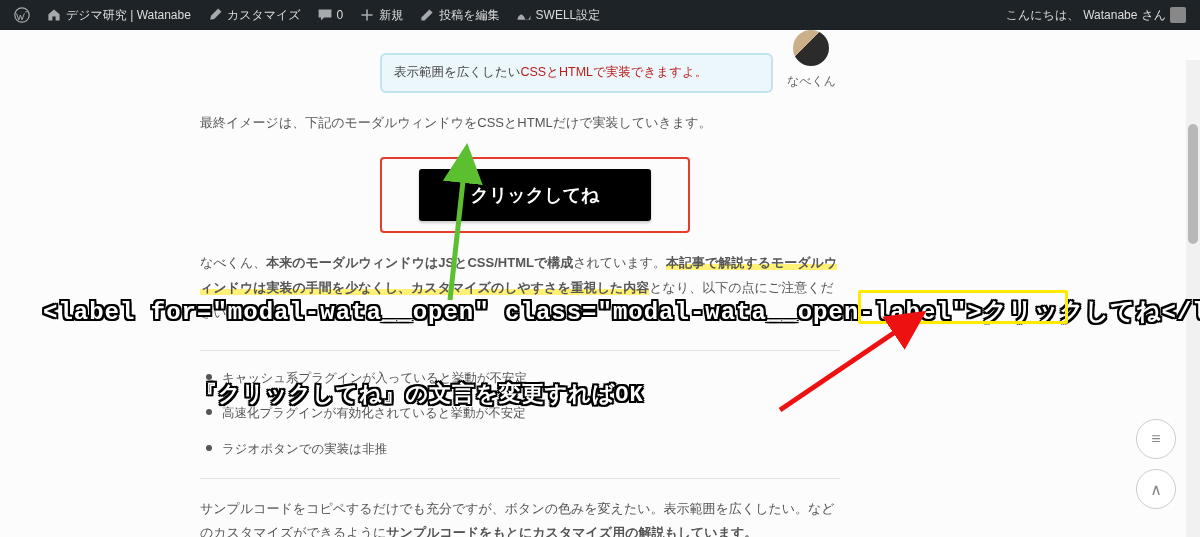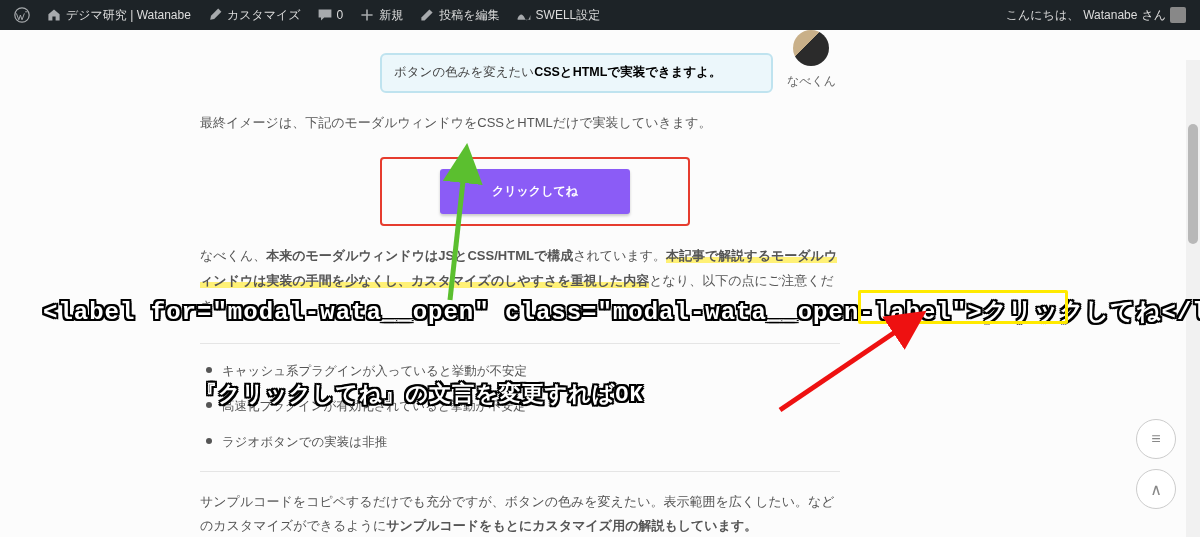--- a/index.html
+++ b/index.html
@@ -9,26 +9,26 @@
   .adminbar .item { display:flex; align-items:center; gap:4px; padding:0 8px; height:100%; cursor:pointer; }
   .adminbar .spacer { flex:1; }
   .adminbar svg { width:16px; height:16px; fill:#a7aaad; }
   .adminbar .avatar { width:16px; height:16px; background:#888; border-radius:2px; }
   
   .page { position:absolute; top:30px; left:0; right:0; bottom:0; background:#fcfcfc; }
   .content { width:640px; margin-left:200px; padding-top:0; font-size:13px; line-height:1.9; color:#555; }
   
   .inforow { display:flex; align-items:flex-end; gap:14px; }
   .infobox { flex:1; border:2px solid #bfe3ef; border-radius:6px; background:#ecf7fb; padding:6px 12px; color:#444; font-size:12.5px; margin-left:180px; }
-  .infobox .hl1 { color:#000000; font-weight:700; }
+  .infobox .hl1 { color:#b91c1c; font-weight:400; }
   .avatar-col { display:flex; flex-direction:column; align-items:center; gap:4px; font-size:12px; color:#666; padding-right:4px; }
   .avatar-img { width:36px; height:36px; background:linear-gradient(135deg,#c9b089 40%,#2b2b2b 40% 100%); border-radius:50%; }
   
   .btn-wrap { margin:22px 0 4px 180px; border:2px solid #e63c2e; border-radius:4px; padding:10px 12px; width:310px; display:flex; justify-content:center; }
-  .blue-btn { background:#8b5cf6; color:#fff; font-size:12px; font-weight:600; padding:14px 52px; border:none; border-radius:3px; box-shadow:0 2px 3px rgba(0,0,0,.2); cursor:pointer; }
+  .blue-btn { background:#000000; color:#fff; font-size:18px; font-weight:600; padding:14px 52px; border:none; border-radius:3px; box-shadow:0 2px 3px rgba(0,0,0,.2); cursor:pointer; }
   
   .mark { background:linear-gradient(transparent 60%, #fff176 60%); font-weight:700; }
   .strong { font-weight:700;text-align:right; }
   
   ul.feat { margin:24px 0 8px 0; padding:10px 0; border-top:1px solid #e5e5e5; border-bottom:1px solid #e5e5e5; list-style:none; font-size:12.5px; }
   ul.feat li { padding:6px 0 6px 22px; position:relative; }
   ul.feat li::before { content:""; position:absolute; left:6px; top:13px; width:6px; height:6px; background:#555; border-radius:50%; }
   
   .overlay-text { position:absolute; font-family:"MS Gothic","Courier New",monospace; font-weight:900; color:#fff; text-shadow:-2px -2px 0 #000,2px -2px 0 #000,-2px 2px 0 #000,2px 2px 0 #000,-2px 0 0 #000,2px 0 0 #000,0 -2px 0 #000,0 2px 0 #000; white-space:nowrap; letter-spacing:1px; }
   .code-line { top:295px; left:43px; font-size:24px; }
@@ -96,21 +96,21 @@
     <span>さん</span>
     <span class="avatar"></span>
   </div>
 </div>
 
 <div class="page">
   <div class="content">
 
     <div class="inforow">
       <div class="infobox">
-        <span>ボタンの色みを変えたい</span><span class="hl1">CSSとHTMLで実装できますよ。</span>
+        <span>表示範囲を広くしたい</span><span class="hl1">CSSとHTMLで実装できますよ。</span>
       </div>
       <div class="avatar-col">
         <div class="avatar-img"></div>
         <span>なべくん</span>
       </div>
     </div>
 
     <p>最終イメージは、下記のモーダルウィンドウをCSSとHTMLだけで実装していきます。</p>
 
     <div class="btn-wrap">

